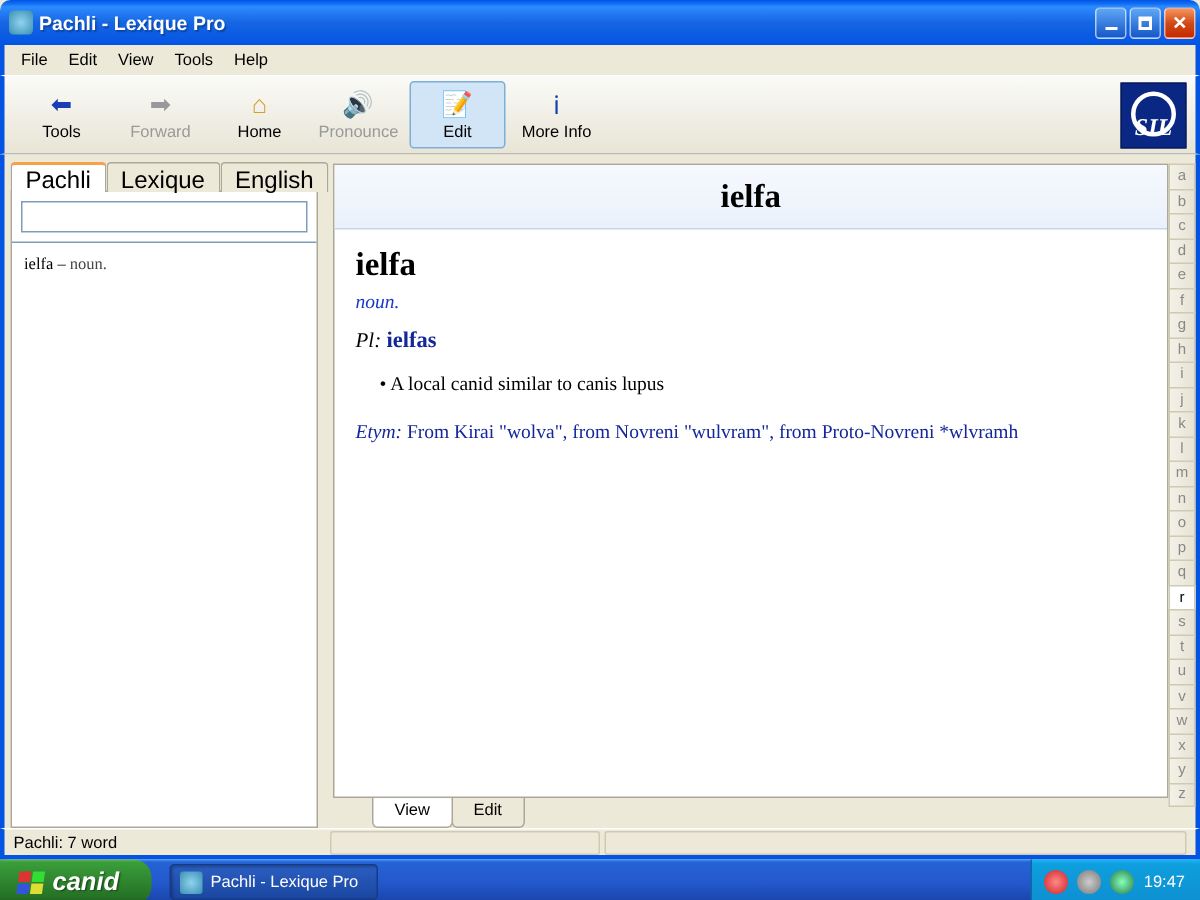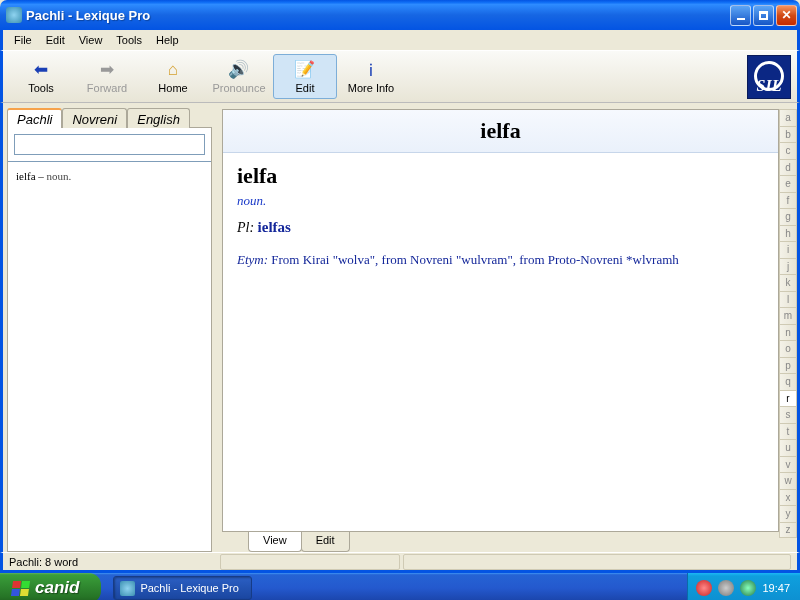--- a/index.html
+++ b/index.html
@@ -25,21 +25,21 @@
 .tbitem.disabled { color:#999;}
 .tbitem .icon { height:20px; display:flex;align-items:center;justify-content:center; font-size:17px;}
 .tbitem .lbl { font-size:11px; margin-top:2px;}
 .sil-logo { margin-left:auto; width:44px;height:44px; background:#0b2784; border:1px solid #081a5a; display:flex;align-items:center;justify-content:center; color:white; font-style:italic; font-weight:bold; font-size:16px; font-family:Georgia,serif; position:relative;}
 .sil-logo::before { content:""; position:absolute; width:24px;height:24px; border:3px solid white; border-radius:50%; top:5px;}
 
 .main { display:flex; height:449px; border-left:3px solid #0354e3; border-right:3px solid #0354e3; background:#ece9d8;}
 
 .leftpane { width:213px; display:flex; flex-direction:column; padding: 4px 4px 0 4px;}
 .lefttabs { display:flex; height:20px; }
-.lefttabs .tab { border:1px solid #aca899; border-bottom:none; padding:3px 9px; background:#ece9d8; font-size:13px; margin-right:0; position:relative; top:1px; border-radius:3px 3px 0 0; cursor:default;font-style:italic;}
+.lefttabs .tab { border:1px solid #aca899; border-bottom:none; padding:3px 9px; background:#ece9d8; font-size:16px; margin-right:0; position:relative; top:1px; border-radius:3px 3px 0 0; cursor:default;}
 .lefttabs .tab.active { background:#fff; border-top:2px solid #f6a24b; padding-top:2px; z-index:2;}
 .leftbody { flex:1; background:#fff; border:1px solid #aca899; display:flex; flex-direction:column;}
 .searchbox { margin:6px; height:21px; border:1px solid #7f9db9; background:#fff;}
 .searchdivider { height:1px; background:#7f9db9; margin:0 0 4px 0;}
 .wordlist { flex:1; padding:4px 8px; font-family:Georgia,'Times New Roman',serif; font-size:11px; color:#000;}
 .wordlist .pos { color:#444;}
 
 .rightpane { flex:1; display:flex; }
 .contentcol { flex:1; display:flex; flex-direction:column; padding:6px 0 0 6px;}
 .entryframe { flex:1; background:#fff; border:1px solid #aca899; display:flex; flex-direction:column; overflow:hidden;}
@@ -139,21 +139,21 @@
   </div>
   <div class="sil-logo">
       <span style="position:relative;top:9px">SIL</span>
     </div>
 </div>
 
 <div class="main">
   <div class="leftpane">
     <div class="lefttabs">
       <div class="tab active">Pachli</div>
-      <div class="tab">Novreni</div>
+      <div class="tab">Lexique</div>
       <div class="tab">English</div>
     </div>
     <div class="leftbody">
       <div class="searchbox"></div>
       <div class="searchdivider"></div>
       <div class="wordlist">
         <span><span>ielfa</span><span> – </span><span class="pos">noun.</span></span>
       </div>
     </div>
   </div>
@@ -162,20 +162,21 @@
     <div class="contentcol">
       <div class="entryframe">
         <div class="entryheader">ielfa</div>
         <div class="entrybody">
           <div class="headword">ielfa</div>
           <div class="pospeech">noun.</div>
           <div class="plural">
             <span class="pl-lbl">Pl:</span>
             <span class="pl-val">ielfas</span>
           </div>
+          <div class="defn">• <span>A local canid similar to canis lupus</span></div>
           <div class="etym">
             <span class="etlbl">Etym:</span>
             <span>From Kirai "wolva", from Novreni "wulvram", from Proto-Novreni *wlvramh</span>
           </div>
         </div>
       </div>
       <div class="bottomtabs">
         <div class="btab active">View</div>
         <div class="btab">Edit</div>
       </div>
@@ -205,21 +206,21 @@
         <div class="let">v</div>
         <div class="let">w</div>
         <div class="let">x</div>
         <div class="let">y</div>
         <div class="let">z</div>
       </div>
   </div>
 </div>
 
 <div class="statusbar">
-  <div class="cell first">Pachli: 8 word</div>
+  <div class="cell first">Pachli: 7 word</div>
   <div class="cell empty"></div>
   <div class="cell big"></div>
 </div>
 
 <div class="taskbar">
   <div class="startbtn">
     <div class="winlogo">
         <div></div>
         <div></div>
         <div></div>

